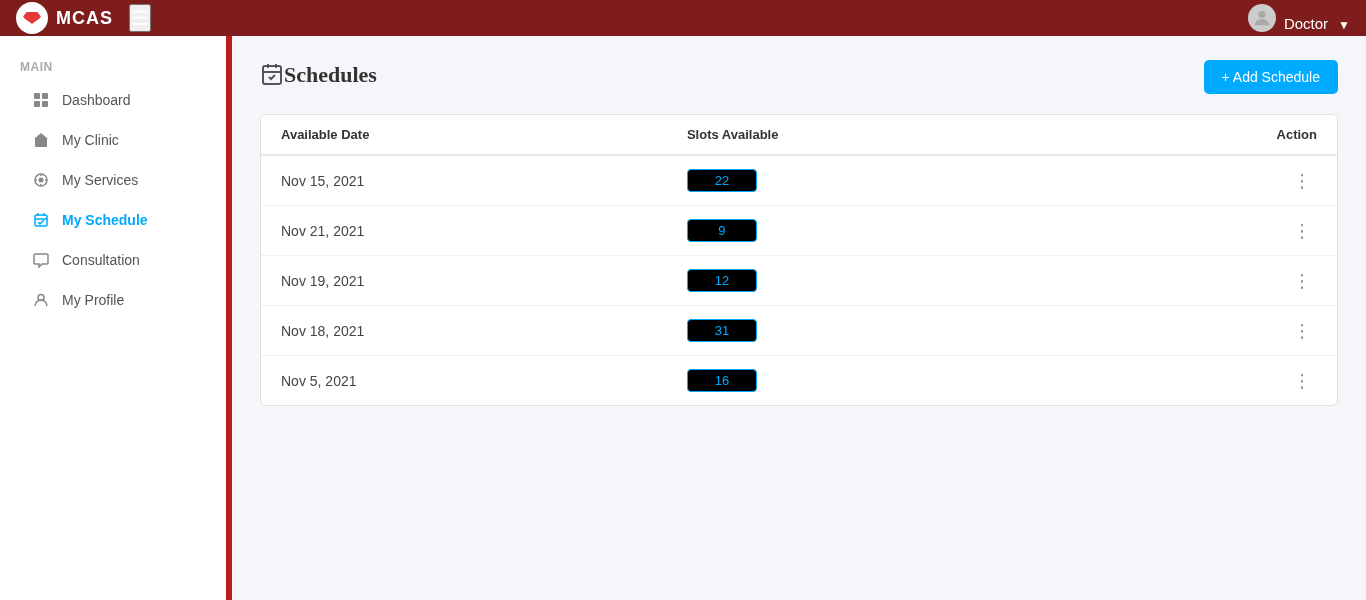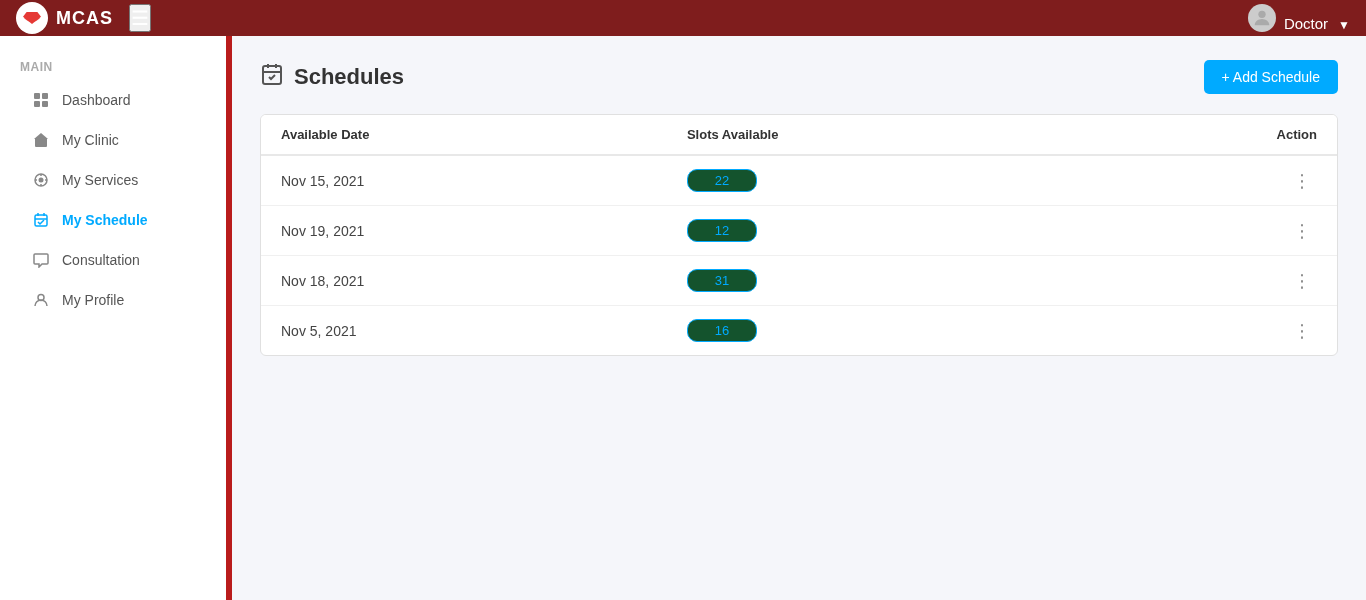--- a/index.html
+++ b/index.html
@@ -107,22 +107,22 @@
       background: #f5f6fa;
     }
     .page-header {
       display: flex;
       align-items: center;
       justify-content: space-between;
       margin-bottom: 20px;
     }
     .page-title-wrap {
       display: flex;
-      align-items: center;
-      gap: 10px;
+      align-items: flex-start;
+      font-family: Liberation Serif, serif;
     }
     .page-title {
       font-size: 22px;
       font-weight: 600;
       color: #333;
     }
     .page-title-icon {
       color: #555;
       font-size: 22px;
     }
@@ -169,26 +169,26 @@
     tbody tr:last-child { border-bottom: none; }
     tbody td {
       padding: 13px 20px;
       font-size: 14px;
       color: #444;
     }
     .slots-badge {
       display: inline-block;
       border: 1.5px solid #00aaff;
       color: #00aaff;
-      border-radius: 10px;
+      border-radius: 4px;
       padding: 3px 0;
       min-width: 70px;
       text-align: center;
       font-size: 13px;
-      background: #14532d;
+      background: #000000;
     }
     .action-col-td {
       text-align: right;
     }
     .three-dots-btn {
       background: none;
       border: none;
       cursor: pointer;
       color: #888;
       font-size: 18px;
@@ -321,20 +321,25 @@
             <th class="action-col">Action</th>
           </tr>
         </thead>
         <tbody id="table-body">
         <tr>
               <td>Nov 15, 2021</td>
               <td><span class="slots-badge">22</span></td>
               <td class="action-col-td"><button class="three-dots-btn">⋮</button></td>
             </tr>
             <tr>
+              <td>Nov 21, 2021</td>
+              <td><span class="slots-badge">9</span></td>
+              <td class="action-col-td"><button class="three-dots-btn">⋮</button></td>
+            </tr>
+            <tr>
               <td>Nov 19, 2021</td>
               <td><span class="slots-badge">12</span></td>
               <td class="action-col-td"><button class="three-dots-btn">⋮</button></td>
             </tr>
             <tr>
               <td>Nov 18, 2021</td>
               <td><span class="slots-badge">31</span></td>
               <td class="action-col-td"><button class="three-dots-btn">⋮</button></td>
             </tr>
             <tr>

